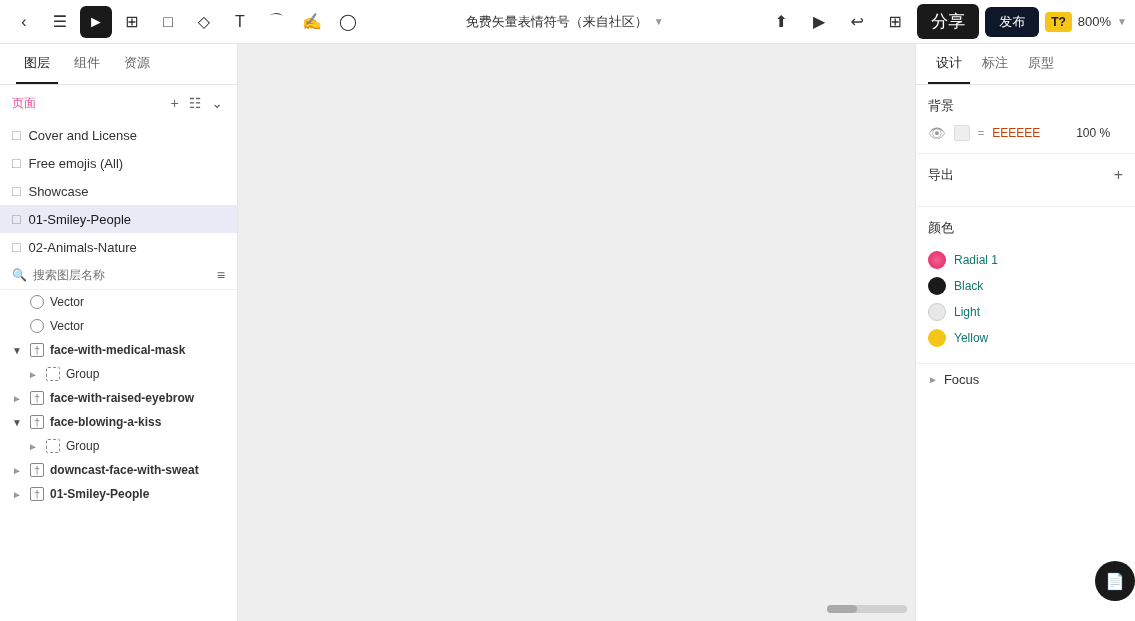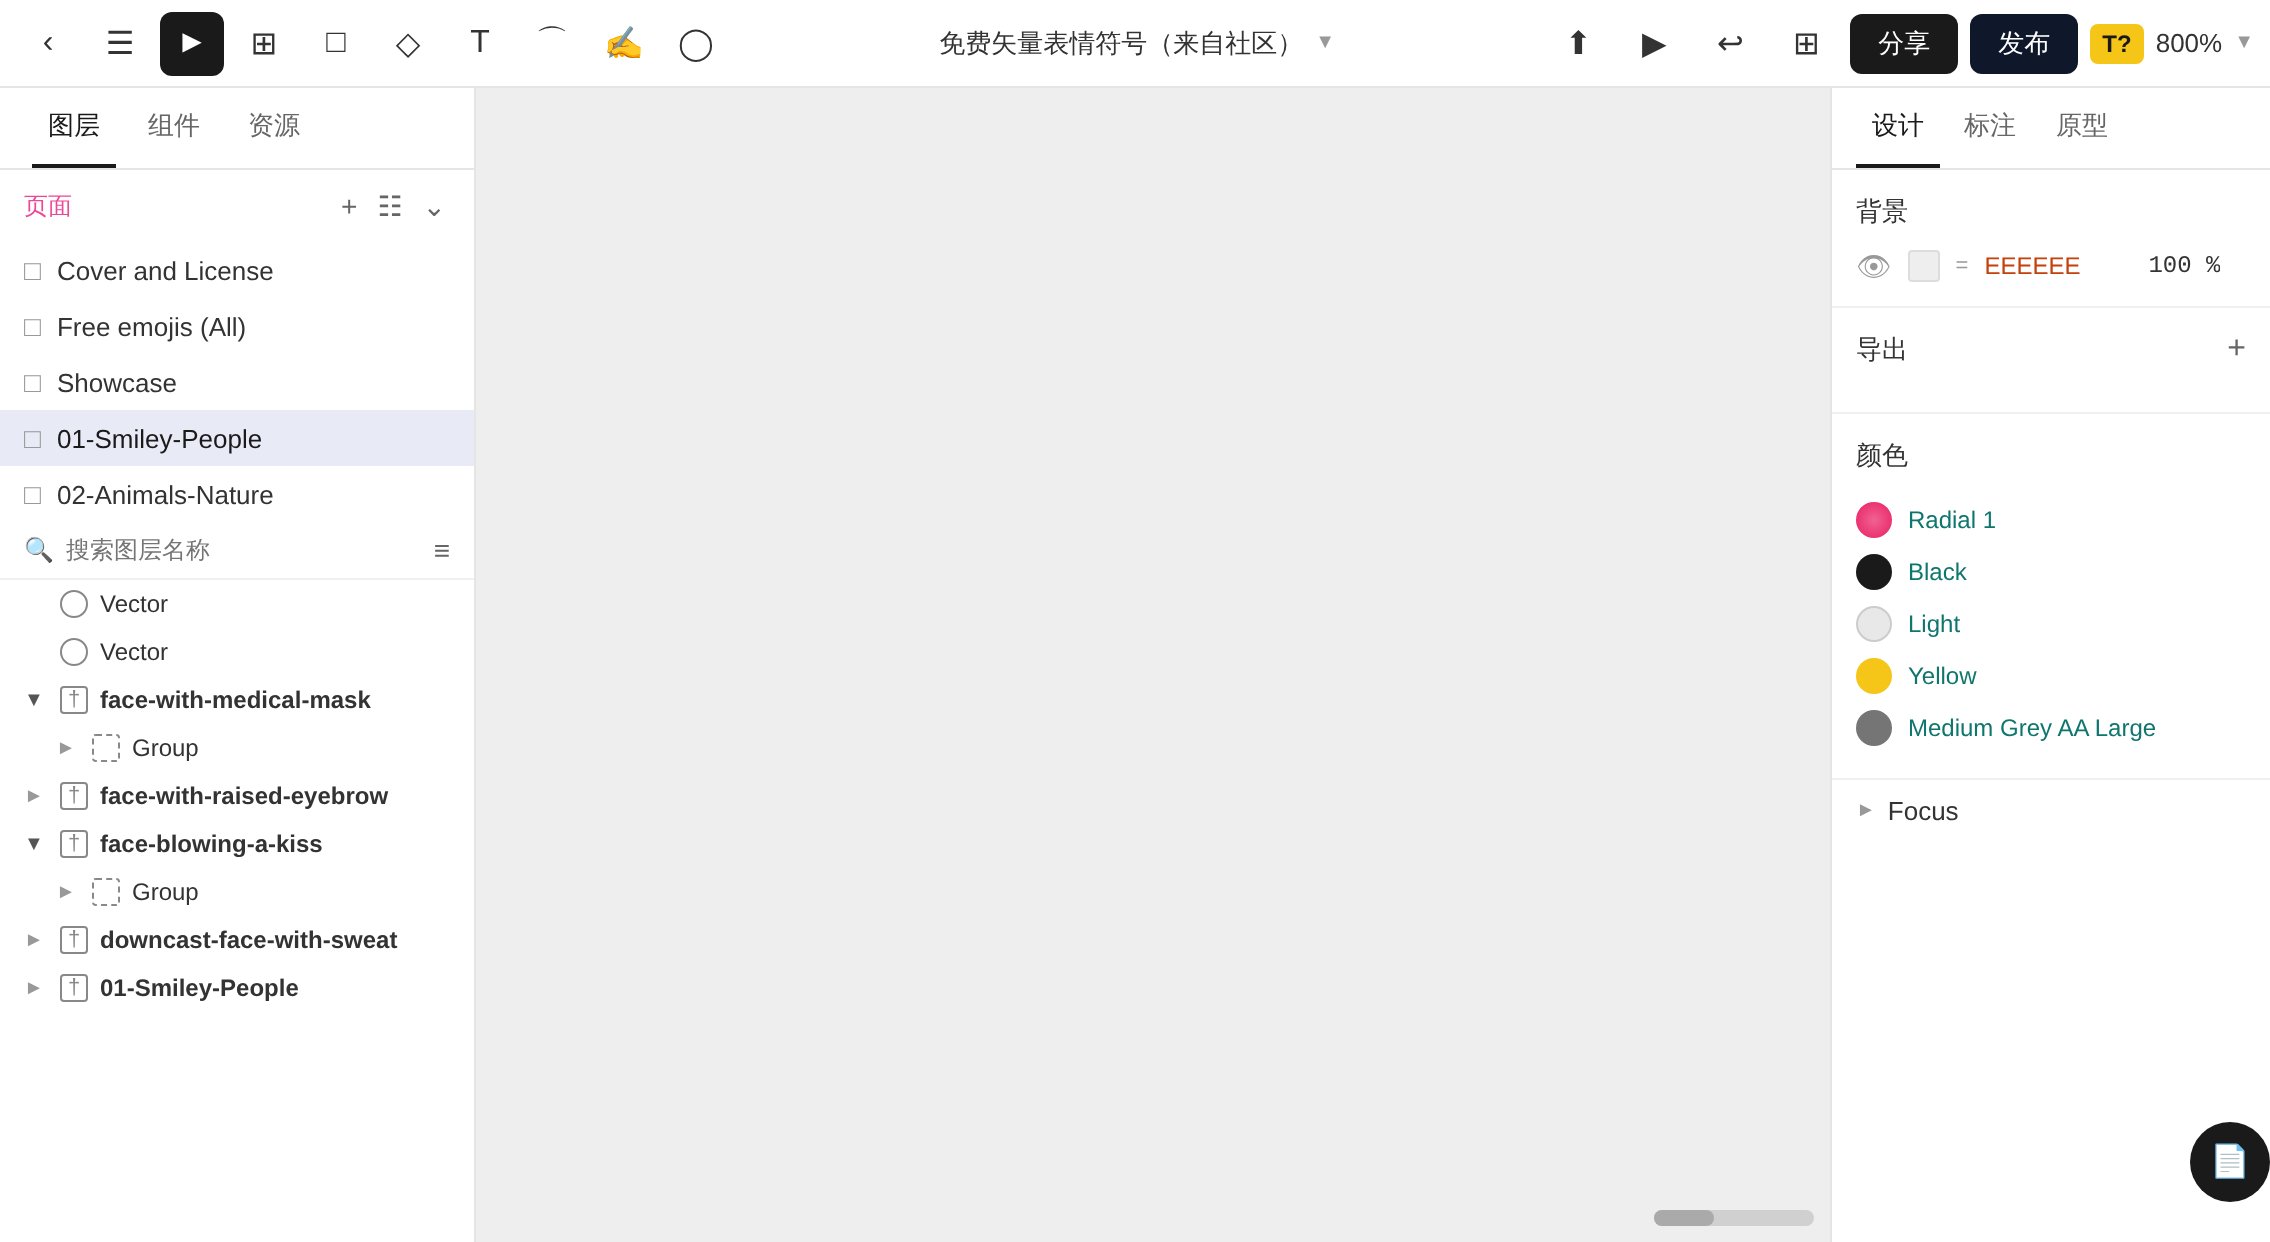--- a/index.html
+++ b/index.html
@@ -24,21 +24,21 @@
       color: #333;
       font-size: 16px;
       border: none;
       background: transparent;
     }
     .toolbar-btn.active { background: #1a1a1a; color: #fff; }
     .toolbar-center { flex: 1; display: flex; align-items: center; justify-content: center; gap: 6px; }
     .toolbar-title { font-size: 13px; color: #333; }
     .toolbar-dropdown-icon { font-size: 10px; color: #999; }
     .toolbar-right { display: flex; align-items: center; gap: 6px; }
-    .btn-share { background: #1a1a1a; color: #fff; border: none; border-radius: 6px; padding: 6px 14px; font-size: 13px; cursor: pointer; }
+    .btn-share { background: #1a1a1a; color: #fff; border: none; border-radius: 6px; padding: 6px 14px; font-size: 17px; cursor: pointer; }
     .btn-publish { background: #0f172a; color: #fff; border: none; border-radius: 6px; padding: 6px 14px; font-size: 13px; cursor: pointer; text-align: center; }
     .zoom-badge { background: #f5c518; color: #1a1a1a; border-radius: 4px; padding: 3px 6px; font-size: 12px; font-weight: bold; }
     .zoom-text { font-size: 13px; color: #333; }
 
     
     .main-area {
       display: flex;
       flex: 1;
       overflow: hidden;
     }
@@ -210,21 +210,20 @@
       width: 70px;
     }
     .opacity-input {
       font-size: 12px;
       color: #333;
       text-align: right;
       width: 40px;
       background: none;
       border: none;
       outline: none;
-      font-family: Liberation Mono, monospace;
     }
 
     
     .color-row {
       display: flex;
       align-items: center;
       gap: 8px;
       padding: 4px 0;
     }
     .color-circle {
@@ -448,24 +447,20 @@
         <div class="color-circle" style="background:#e8e8e8;border:1px solid #ccc;"></div>
         <span class="color-name">Light</span>
       </div>
 
 
       <div class="color-row">
         <div class="color-circle" style="background:#F5C518;"></div>
         <span class="color-name">Yellow</span>
       </div>
 
-      <div class="color-row">
-        <div class="color-circle" style="background:#757575;"></div>
-        <span class="color-name">Medium Grey AA Large</span>
-      </div>
     </div>
 
     <div class="focus-row">
       <span class="focus-expand">►</span>
       <span class="focus-label">Focus</span>
     </div>
 
     <div style="position:relative;flex:1;">
       <div class="floating-btn" style="position:absolute;bottom:20px;right:0;">
         <span style="font-size:16px;">📄</span>

